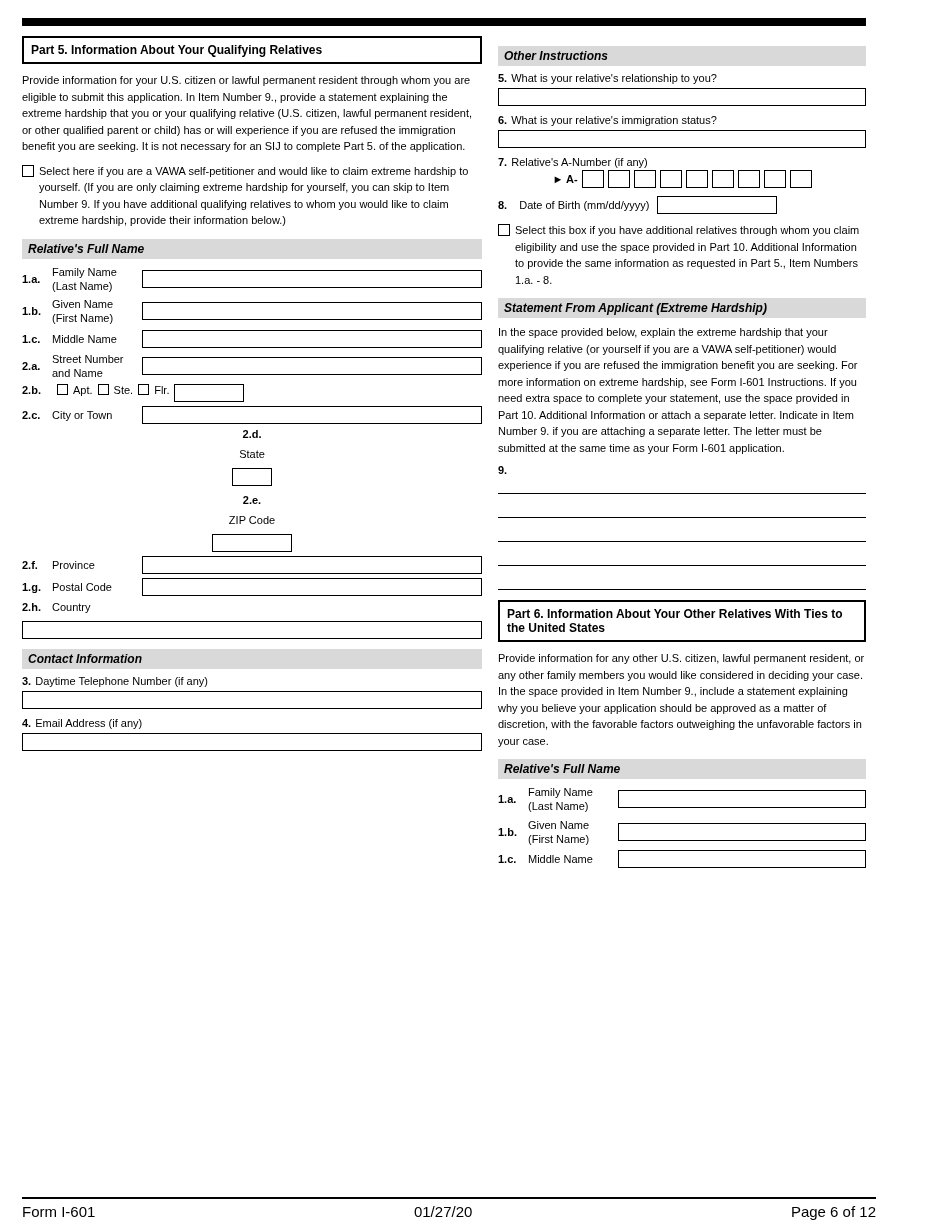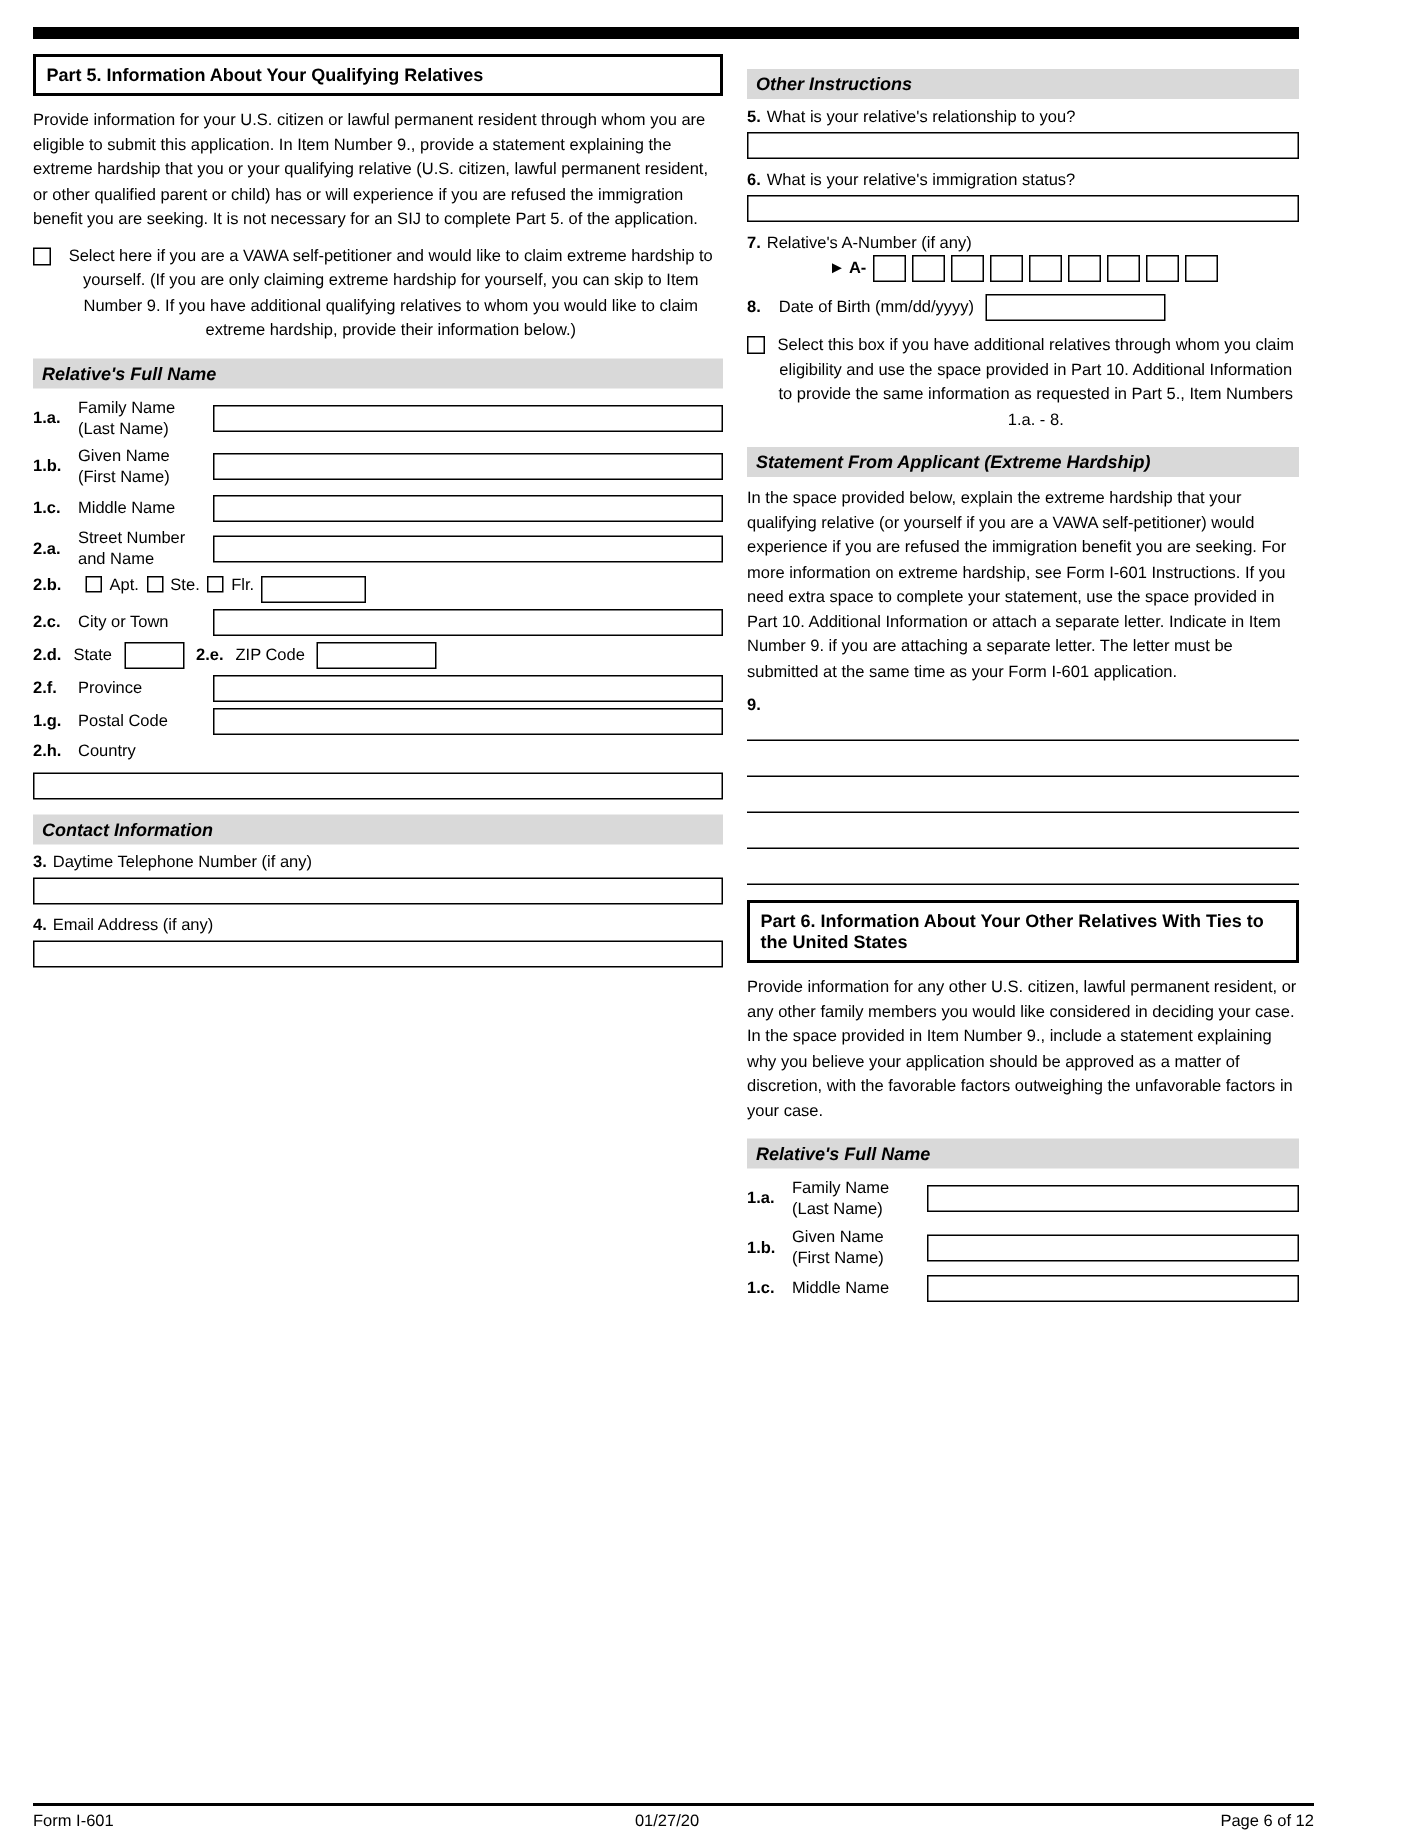--- a/index.html
+++ b/index.html
@@ -57,21 +57,20 @@
       line-height: 1.5;
       margin-bottom: 8px;
     }
     .checkbox-row {
       display: flex;
       align-items: flex-start;
       gap: 5px;
       margin-bottom: 8px;
       font-size: 11px;
       line-height: 1.5;
-      text-align: center;
     }
     .checkbox-box {
       width: 12px;
       height: 12px;
       border: 1px solid #000;
       flex-shrink: 0;
       margin-top: 2px;
       background: #fff;
     }
     .field-input-full {
@@ -140,20 +139,21 @@
       border: 1px solid #000;
       background: #fff;
     }
     
     .state-zip-row {
       display: flex;
       align-items: center;
       gap: 8px;
       margin-bottom: 4px;
       font-size: 11px;
+      flex-direction: column;
     }
     .state-input {
       width: 40px;
       height: 18px;
       border: 1px solid #000;
       background: #fff;
     }
     .zip-input {
       width: 80px;
       height: 18px;
@@ -209,21 +209,21 @@
       margin-top: 10px;
     }
     
     .footer {
       position: absolute;
       bottom: 10px;
       left: 22px;
       right: 22px;
       display: flex;
       justify-content: space-between;
-      font-size: 11px;
+      font-size: 15px;
       border-top: 2px solid #000;
       padding-top: 4px;
     }
     .bold { font-weight: bold; }
   </style>
 </head>
 <body>
 
 <div class="page">
   <div class="top-bar"></div>

